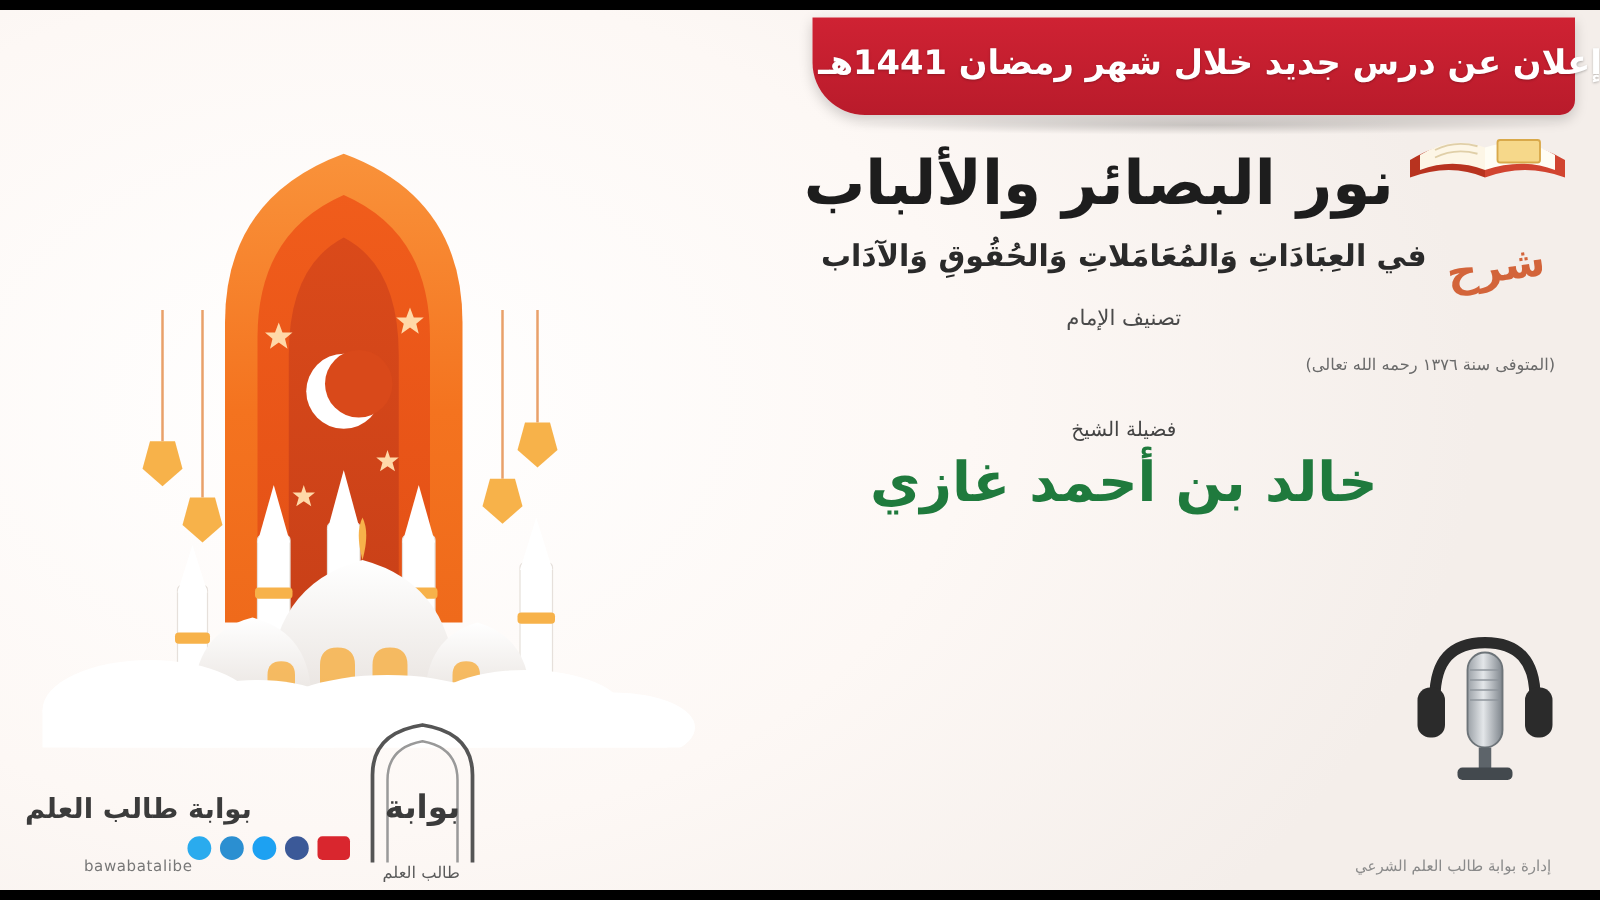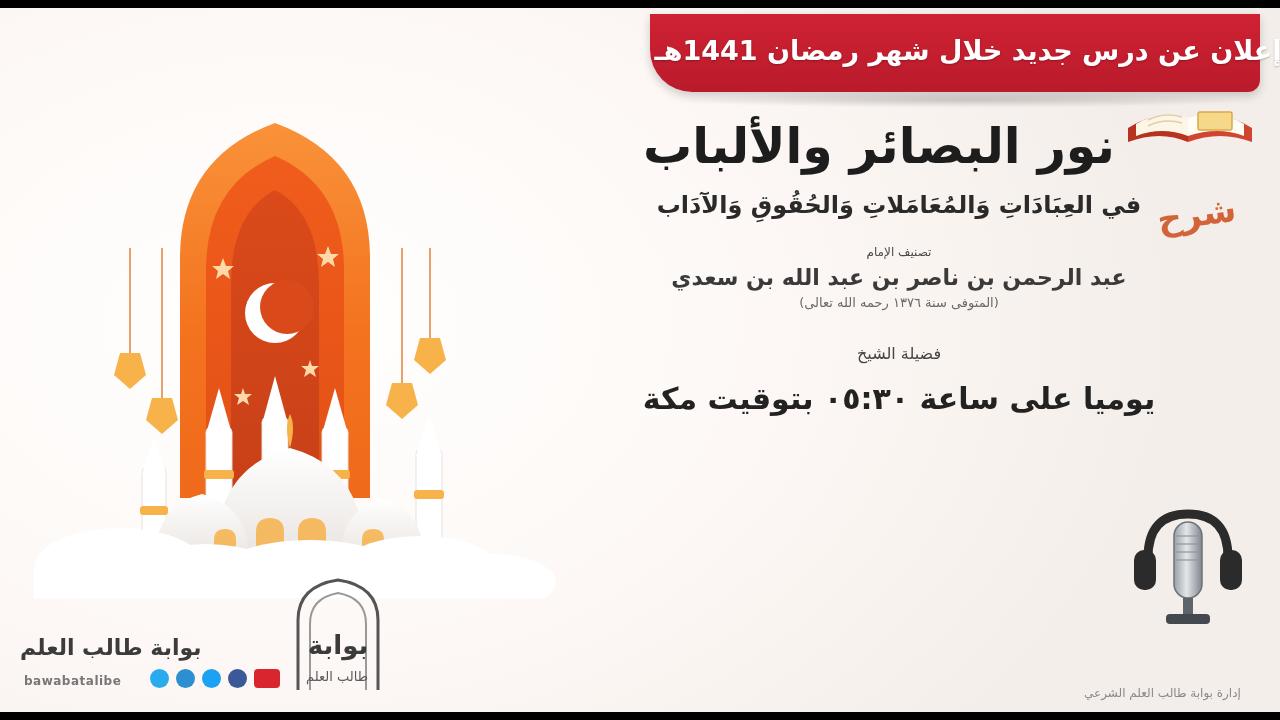--- a/index.html
+++ b/index.html
@@ -124,33 +124,34 @@
     margin-right: 40px;
   }
   .title-sub {
     margin-top: 14px;
     font-size: 24px;
     color: #2a2a2a;
     font-weight: bold;
   }
   .author-label {
     margin-top: 26px;
-    font-size: 12px;
+    font-size: 17px;
     color: #4a4a4a;
   }
   .author-name {
     margin-top: 6px;
     font-size: 22px;
     color: #3a3a3a;
     font-weight: bold;
   }
   .author-death {
-    margin-top: 5px;
+    margin-top: 20px;
     font-size: 13px;
     color: #6a6a6a;
+    text-align: right;
   }
   .sheikh-label {
     margin-top: 34px;
     font-size: 16px;
     color: #444;
   }
   .sheikh-name {
     margin-top: 8px;
     font-size: 44px;
     font-weight: bold;
@@ -197,27 +198,26 @@
     width: 250px;
     text-align: left;
     font-size: 22px;
     font-weight: bold;
     color: #3b3b3b;
     letter-spacing: .5px;
   }
   .brand-latin {
     position: absolute;
     left: 24px;
-    bottom: 24px;
+    bottom: 12px;
     width: 130px;
-    text-align: left;
+    text-align: right;
     font-size: 12px;
     color: #777;
     letter-spacing: .5px;
-    font-weight: bold;
   }
   .social {
     position: absolute;
     left: 150px;
     bottom: 24px;
     display: flex;
     gap: 7px;
     align-items: center;
   }
   .soc {
@@ -236,21 +236,21 @@
     position: absolute;
     left: 290px;
     bottom: 18px;
     width: 96px;
     height: 118px;
     text-align: center;
   }
   .brand-mark-label {
     position: absolute;
     left: 272px;
-    bottom: 28px;
+    bottom: 6px;
     width: 130px;
     text-align: center;
     font-size: 13px;
     color: #5a5a5a;
   }
 </style>
 </head>
 <body>
 
 <div id="poster">
@@ -372,24 +372,23 @@
       <rect x="74" y="38" width="34" height="18" rx="2" fill="#f6d88a" stroke="#d9a94a" stroke-width="1.5"></rect>
       <path d="M24 46 q16 -8 34 -3" stroke="#e0cfa8" stroke-width="1.5" fill="none"></path>
       <path d="M24 52 q16 -8 34 -3" stroke="#e0cfa8" stroke-width="1.5" fill="none"></path>
     </svg>
 
     <div class="text-col">
       <div class="sharh">شرح</div>
       <div class="title-main">نور البصائر والألباب</div>
       <div class="title-sub">في العِبَادَاتِ وَالمُعَامَلاتِ وَالحُقُوقِ وَالآدَاب</div>
       <div class="author-label">تصنيف الإمام</div>
-      <div class="author-name">عبد الرحمن بن ناصر بن عبد الله بن سعدي</div>
       <div class="author-death">(المتوفى سنة ١٣٧٦ رحمه الله تعالى)</div>
       <div class="sheikh-label">فضيلة الشيخ</div>
-      <div class="time-line">يوميا على ساعة ٠٥:٣٠ بتوقيت مكة</div>
+      <div class="sheikh-name">خالد بن أحمد غازي</div>
     </div>
 
     <svg class="mic" viewBox="0 0 120 150">
       <defs>
         <linearGradient id="micG" x1="0" y1="0" x2="1" y2="0">
           <stop offset="0%" stop-color="#9aa0a6"></stop>
           <stop offset="45%" stop-color="#e3e6e9"></stop>
           <stop offset="100%" stop-color="#7e858c"></stop>
         </linearGradient>
       </defs>

